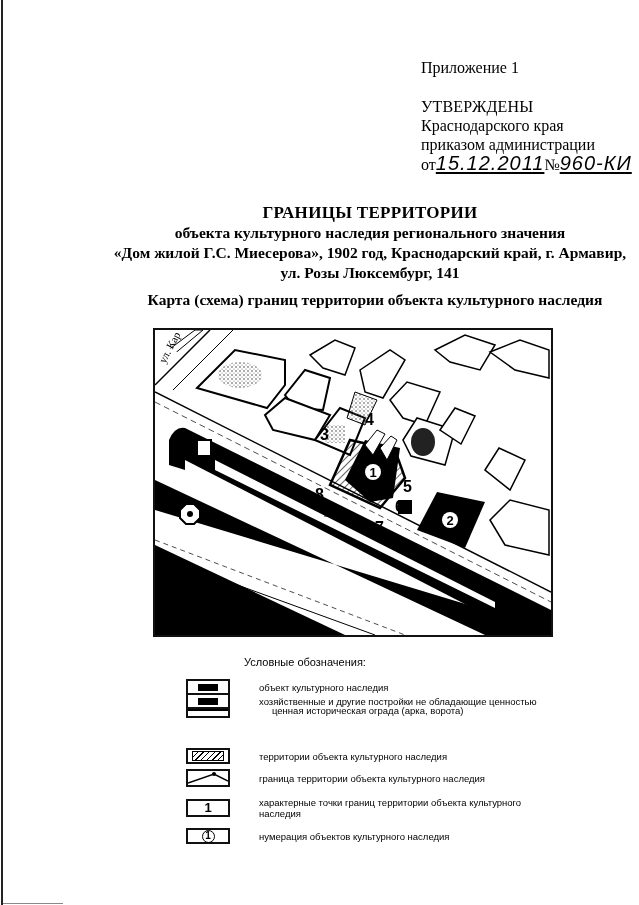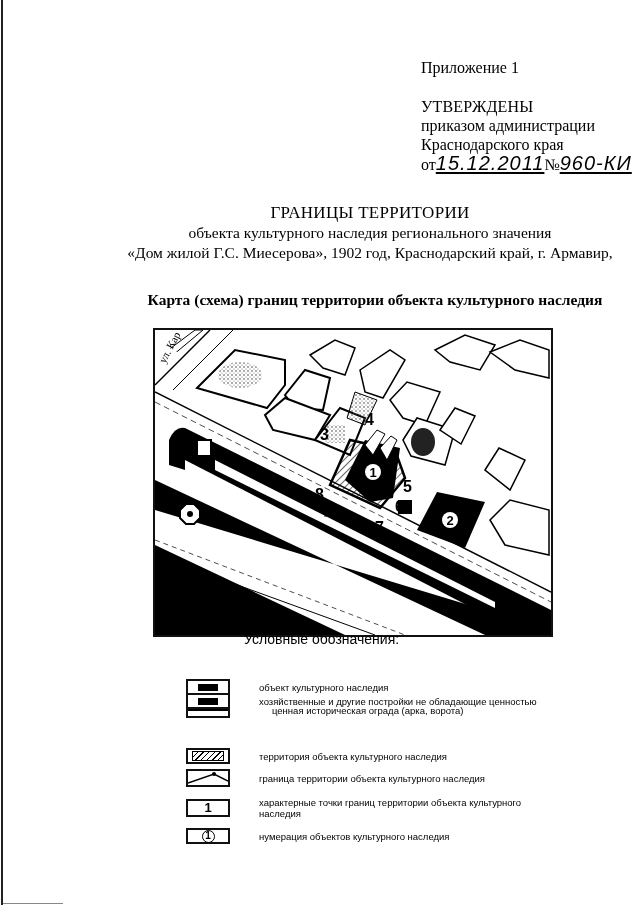--- a/index.html
+++ b/index.html
@@ -6,59 +6,60 @@
   body { width: 639px; height: 905px; position: relative; overflow: hidden; font-family: "Liberation Serif", "DejaVu Serif", serif; color: #000; }
   .left-rule { position: absolute; left: 1px; top: 0; width: 2px; height: 905px; background: #222; }
   .bottom-rule { position: absolute; left: 3px; top: 903px; width: 60px; height: 1px; background: #888; }
 
   .appendix { position: absolute; left: 421px; top: 58px; font-size: 16px; line-height: 20px; }
   .approval { position: absolute; left: 421px; top: 97px; font-size: 16px; line-height: 19px; }
   .approval .caps { letter-spacing: 0.2px; }
   .date-line { white-space: nowrap; }
   .hand { font-family: Liberation Sans, sans-serif; font-style: italic; font-size: 20px; text-decoration: underline; text-underline-offset: 2px; letter-spacing: 1px; }
 
-  .title-block { position: absolute; left: 120px; width: 500px; top: 202px; text-align: center; font-weight: normal; }
+  .title-block { position: absolute; left: 120px; width: 500px; top: 202px; text-align: center; font-weight: bold; }
   .title-main { font-size: 17px; line-height: 21px; letter-spacing: 0.3px; }
   .title-sub { font-size: 15.5px; line-height: 20px; }
   .map-caption { position: absolute; left: 100px; width: 550px; top: 290px; text-align: center; font-weight: bold; font-size: 15.5px; line-height: 20px; }
 
   .map-frame { position: absolute; left: 153px; top: 328px; width: 400px; height: 309px; border: 2px solid #111; background: #fff; overflow: hidden; box-sizing: border-box; }
   .map-frame svg { display: block; }
 
-  .legend-title { position: absolute; left: 244px; top: 631px; font-family: "Liberation Sans", "DejaVu Sans", sans-serif; font-size: 14px; }
+  .legend-title { position: absolute; left: 244px; top: 656px; font-family: "Liberation Sans", "DejaVu Sans", sans-serif; font-size: 11px; }
   .legend-row { position: absolute; left: 186px; display: flex; align-items: center; }
   .legend-sym { width: 44px; height: 16px; border: 2px solid #111; box-sizing: border-box; position: relative; display: flex; align-items: center; justify-content: center; background: #fff; flex-shrink: 0; }
   .legend-text { margin-left: 29px; font-family: "Liberation Sans", "DejaVu Sans", sans-serif; font-size: 9.5px; line-height: 11px; width: 300px; }
   .sym-black { width: 20px; height: 7px; background: #000; }
   .sym-fence { position: absolute; left: 0; right: 0; top: 5px; height: 2px; background: #000; }
   .sym-hatch { width: 30px; height: 8px; border: 1px solid #000; background: repeating-linear-gradient(135deg, #fff 0 3px, #000 3px 4px); }
   .sym-num { font-family: "Liberation Sans", "DejaVu Sans", sans-serif; font-weight: bold; font-size: 13px; line-height: 12px; }
   .sym-circle { width: 13px; height: 13px; border: 1.5px solid #000; border-radius: 50%; display: flex; align-items: center; justify-content: center; font-family: "Liberation Sans", sans-serif; font-weight: bold; font-size: 10px; line-height: 10px; box-sizing: border-box; }
 </style>
 </head>
 <body>
 
 <div class="left-rule"></div>
 <div class="bottom-rule"></div>
 
 <div class="appendix">Приложение 1</div>
 
 <div class="approval">
   <div class="caps">УТВЕРЖДЕНЫ</div>
+  <div>Краснодарского края</div>
   <div>приказом администрации</div>
-  <div>Краснодарского края</div>
   <div class="date-line">
     <span>от</span><span class="hand">15.12.2011</span><span>№</span><span class="hand">960-КИ</span>
   </div>
 </div>
 
 <div class="title-block">
   <div class="title-main">ГРАНИЦЫ ТЕРРИТОРИИ</div>
   <div class="title-sub">объекта культурного наследия регионального значения</div>
   <div class="title-sub" style="margin-left:-20px;margin-right:-20px;">«Дом жилой Г.С. Миесерова», 1902 год, Краснодарский край, г. Армавир,</div>
+  <div class="title-sub">ул. Розы Люксембург, 141</div>
 </div>
 
 <div class="map-caption">Карта (схема) границ территории объекта культурного наследия</div>
 
 <div class="map-frame">
   <svg width="396" height="305" viewBox="0 0 396 305" xmlns="http://www.w3.org/2000/svg">
     <defs>
       <pattern id="hatch" width="5" height="5" patternUnits="userSpaceOnUse" patternTransform="rotate(45)">
         <line x1="0" y1="0" x2="0" y2="5" stroke="#000" stroke-width="1.2"></line>
       </pattern>
@@ -150,21 +151,21 @@
 <div class="legend-row" style="top:693px;">
   <div class="legend-sym">
       <div class="sym-black"></div>
     </div>
   <div class="legend-text">хозяйственные и другие постройки не обладающие ценностью</div>
 </div>
 <div class="legend-row" style="top:748px;">
   <div class="legend-sym">
       <div class="sym-hatch"></div>
     </div>
-  <div class="legend-text">территория объекта культурного наследия</div>
+  <div class="legend-text">территории объекта культурного наследия</div>
 </div>
 <div class="legend-row" style="top:769px;justify-content:space-between;">
   <div class="legend-sym" style="height:18px;">
     <svg width="40" height="14" viewBox="0 0 40 14">
         <polyline points="0,12 26,3 40,10" fill="none" stroke="#000" stroke-width="1.5"></polyline>
         <circle cx="26" cy="3" r="2" fill="#000"></circle>
       </svg>
   </div>
   <div class="legend-text">граница территории объекта культурного наследия</div>
 </div>

